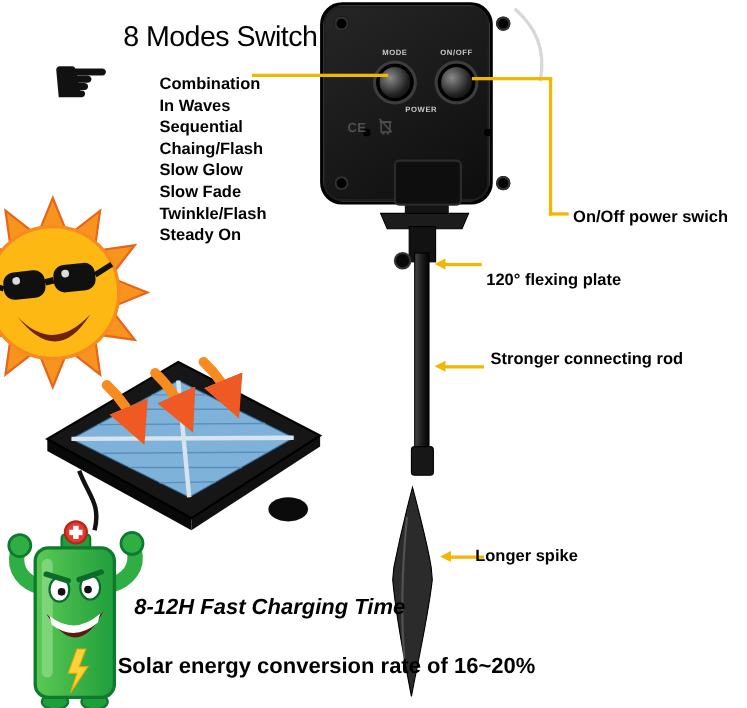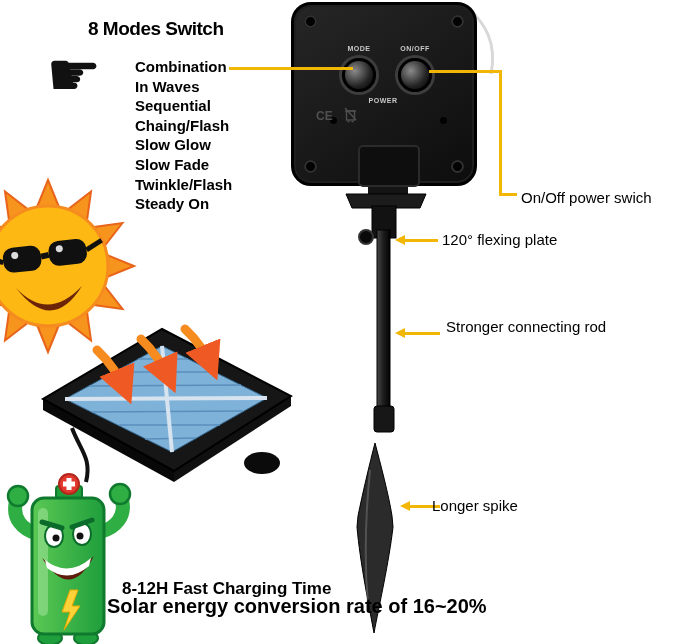--- a/index.html
+++ b/index.html
@@ -1,35 +1,35 @@
 <!DOCTYPE html>
 <html><head>
 <meta charset="utf-8">
 <style>
   html,body{margin:0;padding:0;background:#fff;}
   .canvas{position:relative;width:679px;height:644px;background:#fff;overflow:hidden;
           font-family:"Liberation Sans",sans-serif;}
   .art{position:absolute;left:0;top:0;}
   .txt{position:absolute;color:#000;font-weight:bold;white-space:nowrap;}
-  .modes-title{left:88px;top:18px;font-size:19px;font-weight:700;letter-spacing:-0.5px;}
+  .modes-title{left:112px;top:18px;font-size:26px;font-weight:400;letter-spacing:-0.5px;}
   .hand{position:absolute;left:46px;top:44px;font-size:62px;line-height:1;color:#111;}
-  .modes-list{position:absolute;left:135px;top:57px;margin:0;padding:0;list-style:none;}
+  .modes-list{position:absolute;left:135px;top:57px;margin:10px;padding:0;list-style:none;}
   .modes-list li{font-size:15px;font-weight:bold;line-height:19.6px;color:#000;}
-  .callout{position:absolute;font-size:15px;font-weight:normal;color:#000;}
+  .callout{position:absolute;font-size:15px;font-weight:bold;color:#000;}
   .c-power{left:521px;top:189px;}
-  .c-flex{left:442px;top:231px;text-align:center;}
+  .c-flex{left:442px;top:246px;text-align:center;}
   .c-rod{left:446px;top:317px;width:180px;line-height:20px;white-space:normal;}
   .c-spike{left:432px;top:497px;}
-  .charge-title{left:122px;top:579px;font-size:17px;font-weight:800;}
+  .charge-title{left:122px;top:541px;font-size:20px;font-weight:800;font-style:italic;}
   .charge-sub{left:107px;top:595px;font-size:20px;font-weight:800;}
   .yline{position:absolute;background:#F2B705;}
   .yarrow{position:absolute;width:0;height:0;border-top:5px solid transparent;
           border-bottom:5px solid transparent;border-right:10px solid #F2B705;}
   
-  .device{position:absolute;left:291px;top:2px;width:186px;height:184px;box-sizing:border-box;
+  .device{position:absolute;left:291px;top:2px;width:157px;height:184px;box-sizing:border-box;
           background:linear-gradient(145deg,#262626,#0d0d0d);border:3px solid #000;
           border-radius:20px;box-shadow:inset 0 0 0 2px #1f1f1f;}
   .screw{position:absolute;width:13px;height:13px;border-radius:50%;background:#020202;
          box-shadow:inset 0 0 0 2px #313131;}
   .dot{position:absolute;width:7px;height:7px;border-radius:50%;background:#020202;}
   .pbtn{position:absolute;width:28px;height:28px;border-radius:50%;
         background:radial-gradient(circle at 35% 35%,#8a8a8a,#242424 60%,#000);
         border:3px solid #000;box-shadow:0 0 0 3px #3d3d3d;}
   .dlab{position:absolute;color:#c9c9c9;font-size:7px;font-weight:bold;letter-spacing:.5px;
         text-align:center;}

